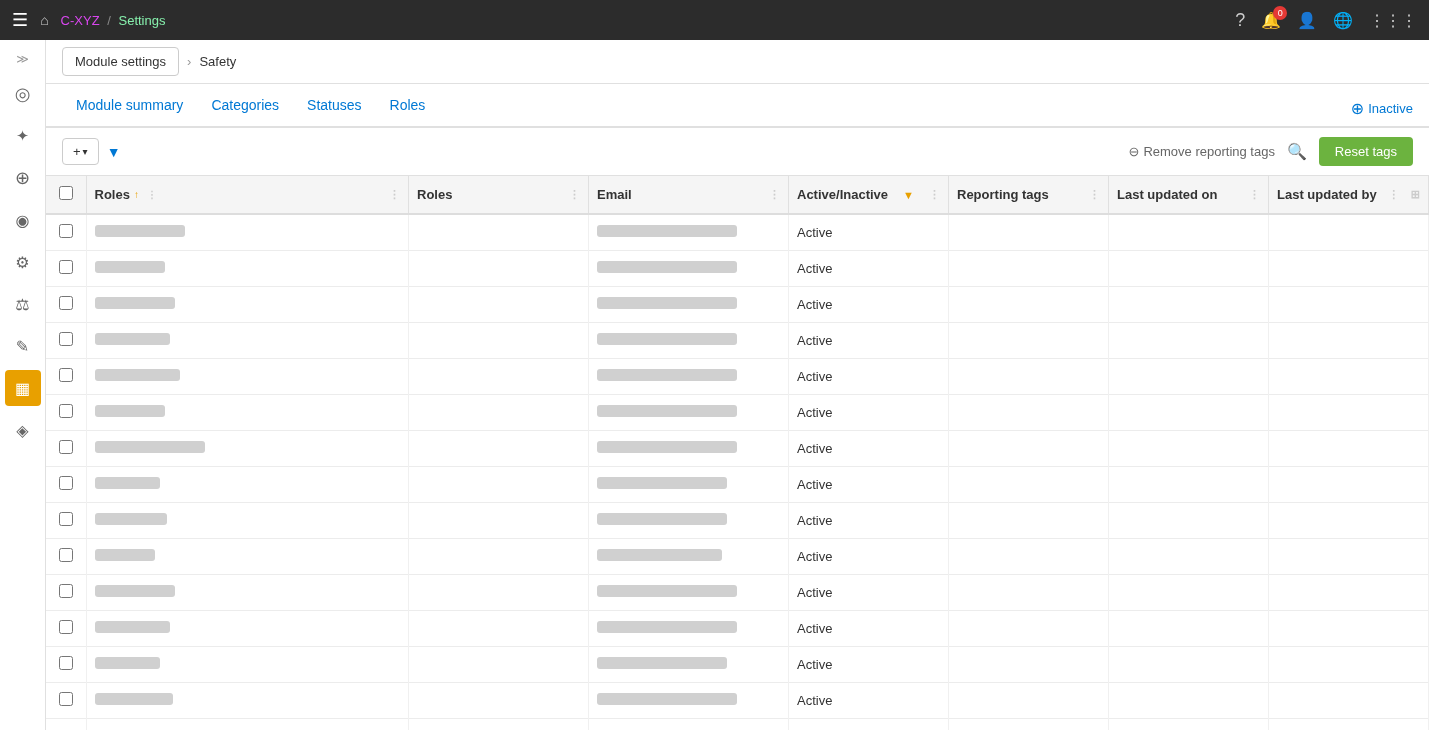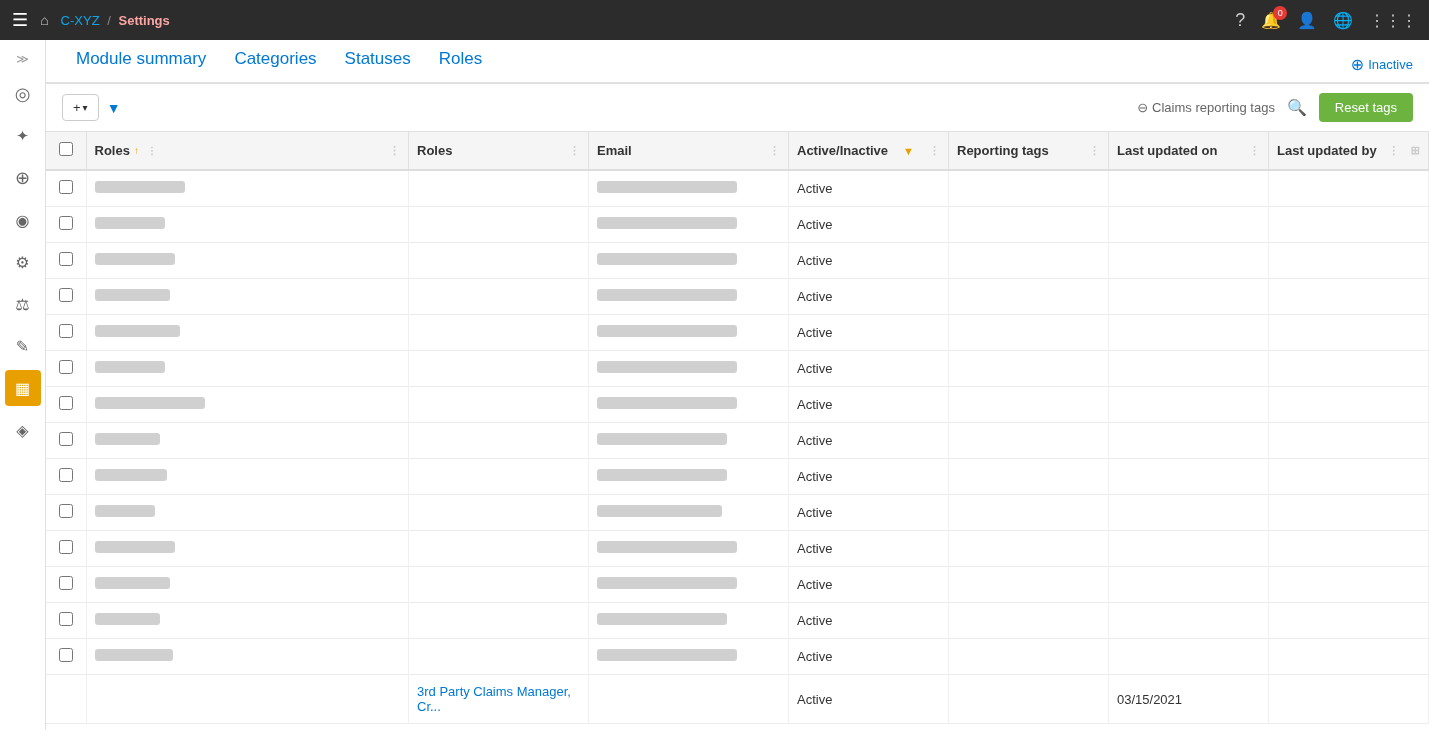--- a/index.html
+++ b/index.html
@@ -78,21 +78,21 @@
       height: 44px;
       background: #fff;
       border-bottom: 2px solid #e0e0e0;
       display: flex;
       align-items: flex-end;
       padding: 0 16px;
       gap: 0;
     }
     .nav-tab {
       padding: 10px 14px;
-      font-size: 17px;
+      font-size: 14px;
       color: #0078d4;
       cursor: pointer;
       border-bottom: 3px solid transparent;
       white-space: nowrap;
     }
     .nav-tab.active {
       color: #333;
       font-weight: 600;
       border-bottom: 3px solid #333;
     }
@@ -175,23 +175,23 @@
     
     .resize-handle { color: #ccc; font-size: 10px; margin-left: 4px; cursor: col-resize; }
   </style>
 </head>
 <body>
 
 <div class="topbar">
   <span class="topbar-menu">☰</span>
   <span class="topbar-home">⌂</span>
   <span class="topbar-breadcrumb">
-    <span style="color:#0ea5e9;cursor:pointer;">C-XYZ</span>
+    <span style="color:#d946ef;cursor:pointer;">C-XYZ</span>
     <span style="color:#888;margin:0 4px;">/</span>
-    <span style="color:#fca5a5;cursor:pointer;font-weight:bold;">Settings</span>
+    <span style="color:#86efac;cursor:pointer;">Settings</span>
   </span>
   <div class="topbar-right">
     <span class="topbar-icon" style="font-size:18px;">?</span>
     <span class="topbar-icon" style="position:relative;">
       🔔
       <span class="badge">0</span>
     </span>
     <span class="topbar-icon">👤</span>
     <span class="topbar-icon">🌐</span>
     <span class="topbar-icon">⋮⋮⋮</span>
@@ -208,20 +208,25 @@
     <div class="sidebar-item" style="font-size:16px;">◉</div>
     <div class="sidebar-item" style="font-size:16px;">⚙</div>
     <div class="sidebar-item" style="font-size:16px;">⚖</div>
     <div class="sidebar-item" style="font-size:16px;">✎</div>
     <div class="sidebar-item active" style="font-size:16px;">▦</div>
     <div class="sidebar-item" style="font-size:16px;">◈</div>
   </div>
 
   <div class="main">
 
+    <div class="breadcrumb-bar">
+      <div class="breadcrumb-item">Module settings</div>
+      <span class="breadcrumb-separator">›</span>
+      <span class="breadcrumb-current">Safety</span>
+    </div>
 
     <div class="nav-tabs">
       <div class="nav-tab">Module summary</div>
       <div class="nav-tab">Categories</div>
       <div class="nav-tab">Statuses</div>
       <div class="nav-tab">Roles</div>
       <div class="nav-tab-right">
         <div class="templates-btn">
           <span class="circle-plus">⊕</span>
           <span>Inactive</span>
@@ -231,21 +236,21 @@
 
     <div class="toolbar">
       <div class="toolbar-add">
         <span>+</span>
         <span style="font-size:10px;">▾</span>
       </div>
       <span class="filter-funnel">▼</span>
       <div class="toolbar-right">
         <div class="remove-tags">
           <span class="remove-tags-icon">⊖</span>
-          <span>Claims reporting tags</span>
+          <span>Remove reporting tags</span>
         </div>
         <span class="search-icon">🔍</span>
         <button class="reset-view-btn">Reset tags</button>
       </div>
     </div>
 
     <div class="table-container">
       <table>
         <thead>
           <tr>

